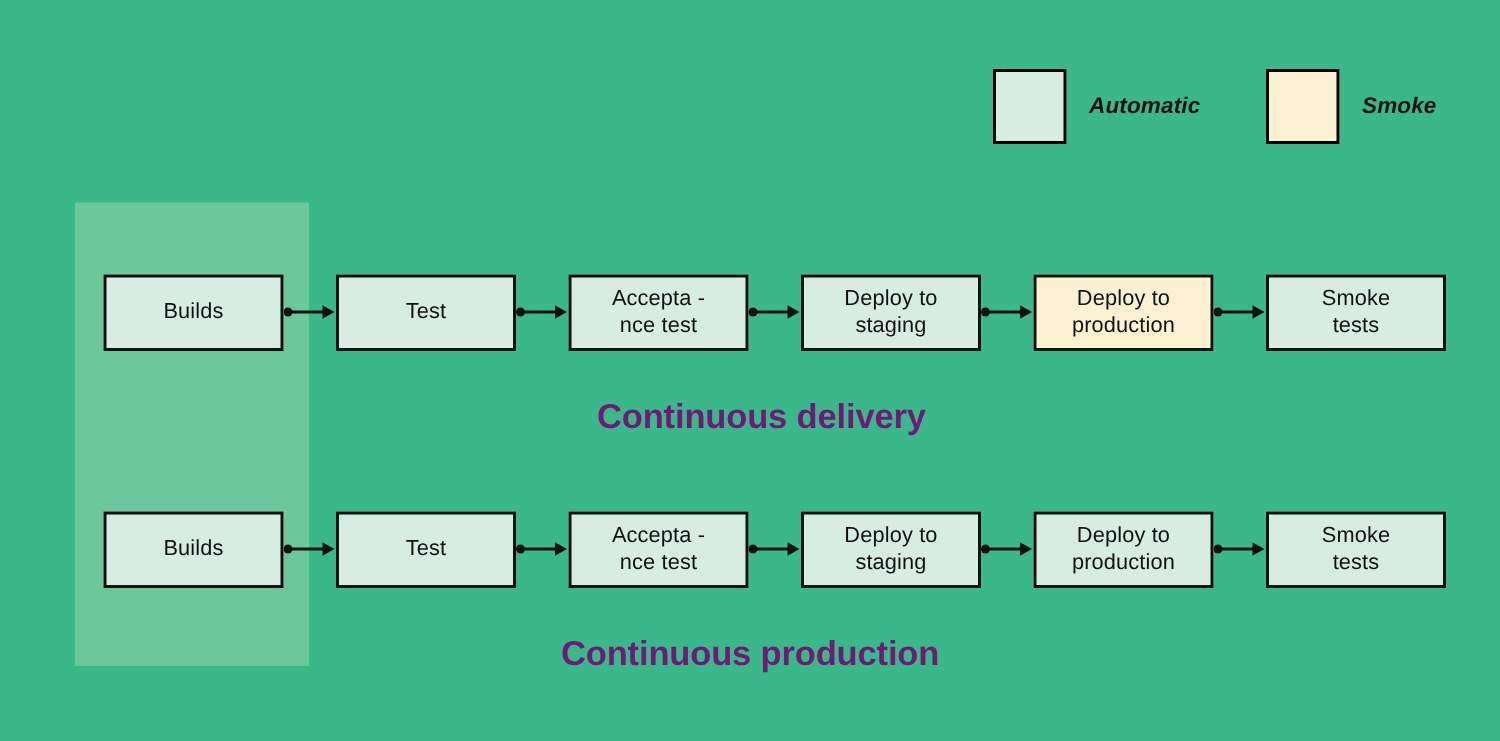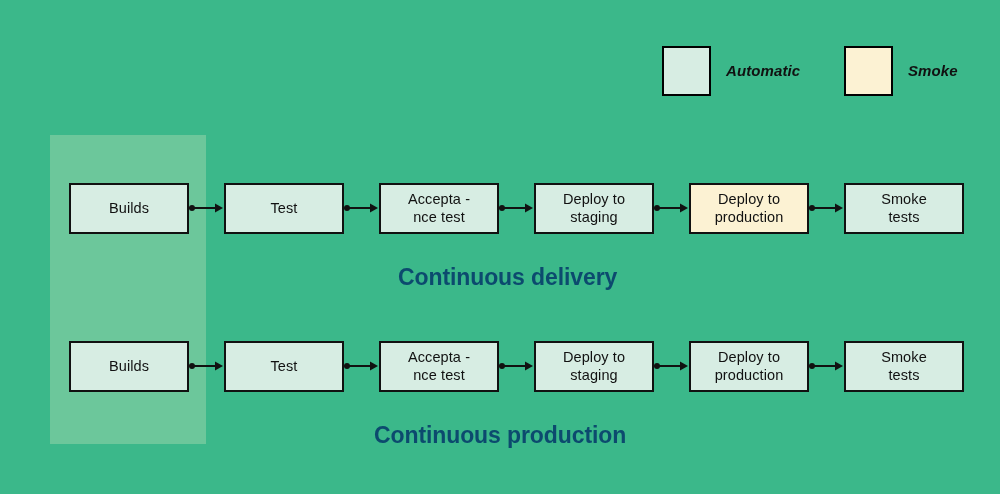--- a/index.html
+++ b/index.html
@@ -96,21 +96,21 @@
   .connector {
     position: absolute;
     height: 12px;
     width: 35px;
   }
   .connector svg { display: block; }
 
   
   .row-caption {
     position: absolute;
-    color: #0c4a6e;
+    color: #701a75;
     font-size: 23px;
     font-weight: bold;
     letter-spacing: -0.1px;
     white-space: nowrap;
   }
 </style>
 </head>
 <body>
 
 <div id="canvas">

